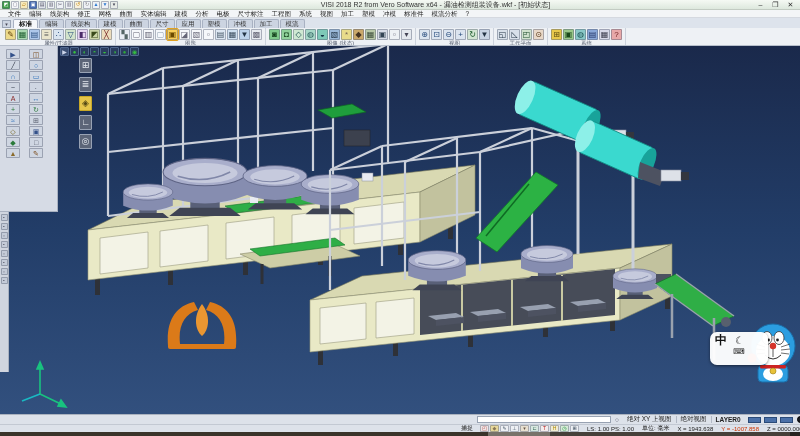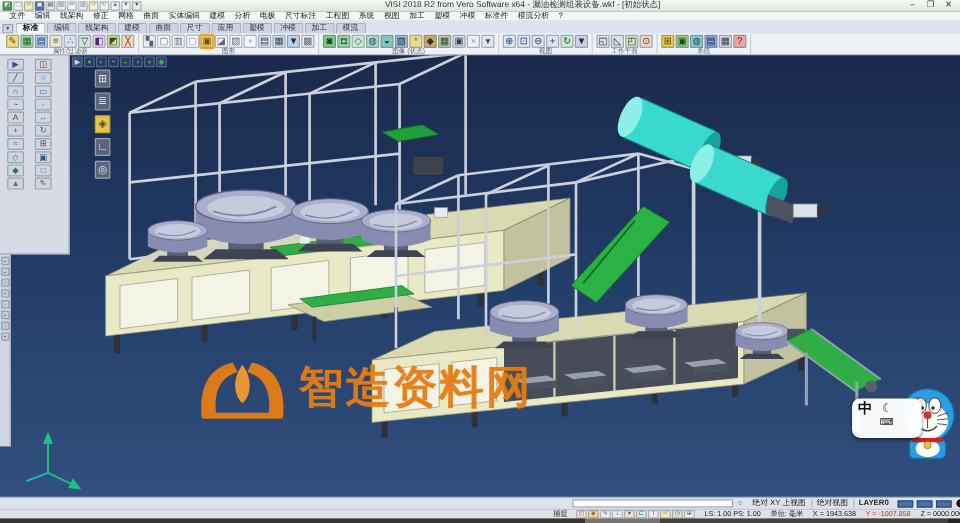--- a/index.html
+++ b/index.html
@@ -488,21 +488,20 @@
         <span class="icn">◎</span>
       </div>
 
     <div class="watermark">
       <svg width="80" height="54" viewBox="0 0 80 54">
         <path d="M6,50 C4,24 14,10 32,6 L36,14 C22,18 16,30 18,48 Z" fill="#e57d15"></path>
         <path d="M74,50 C76,24 66,10 48,6 L44,14 C58,18 64,30 62,48 Z" fill="#e57d15"></path>
         <path d="M40,8 C31,20 33,34 40,40 C47,34 49,20 40,8 Z" fill="#f59b2e"></path>
         <rect x="6" y="48" width="68" height="5" rx="2" fill="#e57d15"></rect>
       </svg>
-      <span class="wm-text">智造资料网</span>
     </div>
 
     <div class="ime">
       <div class="ime-row">
         <span class="ime-lang">中</span>
         <span class="ime-moon">☾</span>
       </div>
       <div class="ime-kbd">⌨</div>
     </div>
 

